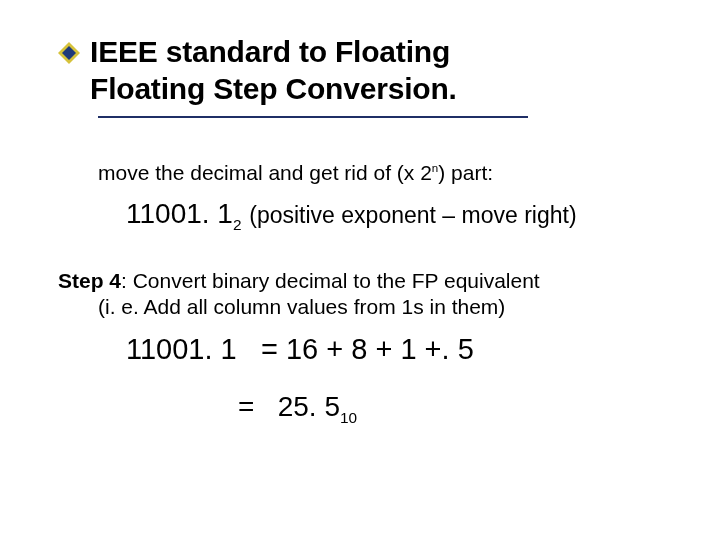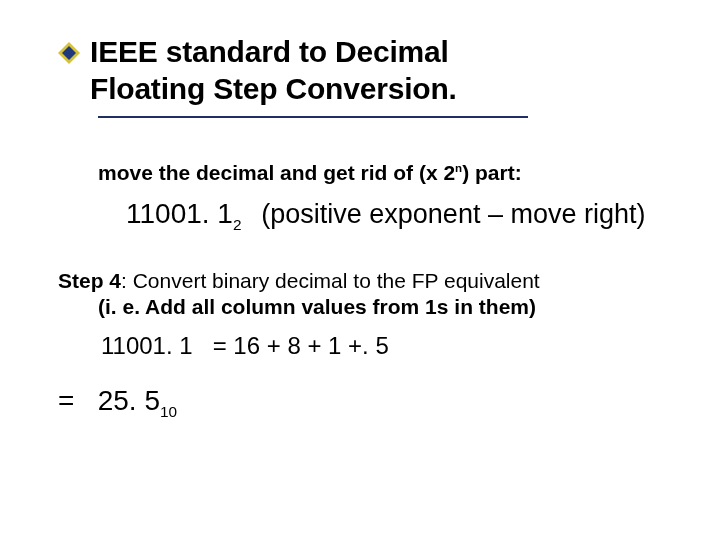--- a/index.html
+++ b/index.html
@@ -48,56 +48,56 @@
   }
   .body {
     position: absolute;
     left: 58px;
     right: 40px;
     top: 160px;
     font-size: 21px;
     line-height: 1.25;
   }
   .step-label { font-weight: bold; }
-  .indent-continue { margin-left: 40px; font-weight: bold; }
+  .indent-continue { margin-left: 40px; }
   .big-num {
     font-size: 28px;
     margin-left: 68px;
   }
   .sub { font-size: 55%; vertical-align: sub; }
   .sup { font-size: 55%; vertical-align: super; }
   .annot {
-    font-size: 27px;
-    margin-left: 12px;
+    font-size: 23px;
   }
   .eq-line {
-    font-size: 24px;
-    margin-left: 43px;
+    font-size: 29px;
+    margin-left: 68px;
   }
   .ans-line {
     font-size: 28px;
+    margin-left: 180px;
   }
   .gap-sm { height: 10px; }
   .gap-md { height: 22px; }
   .gap-lg { height: 34px; }
 </style>
 </head>
 <body>
 
 <div class="slide">
 
   <div class="title-row">
     <span class="bullet-icon">
       <svg width="22" height="22" viewBox="0 0 22 22">
         <rect x="11" y="0" width="15.56" height="15.56" transform="rotate(45 11 0)" fill="#d6c23a"></rect>
         <rect x="11" y="4" width="9.9" height="9.9" transform="rotate(45 11 4)" fill="#1f3a7a"></rect>
       </svg>
     </span>
     <div class="title-text">
-      <span>IEEE standard to Decimal</span><br>
+      <span>IEEE standard to Floating</span><br>
       <span>Floating Step Conversion.</span>
     </div>
   </div>
   <div class="title-underline"></div>
 
   <div class="body">
 
     <div class="indent-continue">
       <span>move the decimal and get rid of (x 2</span><span class="sup">n</span><span>) part:</span>
     </div>

